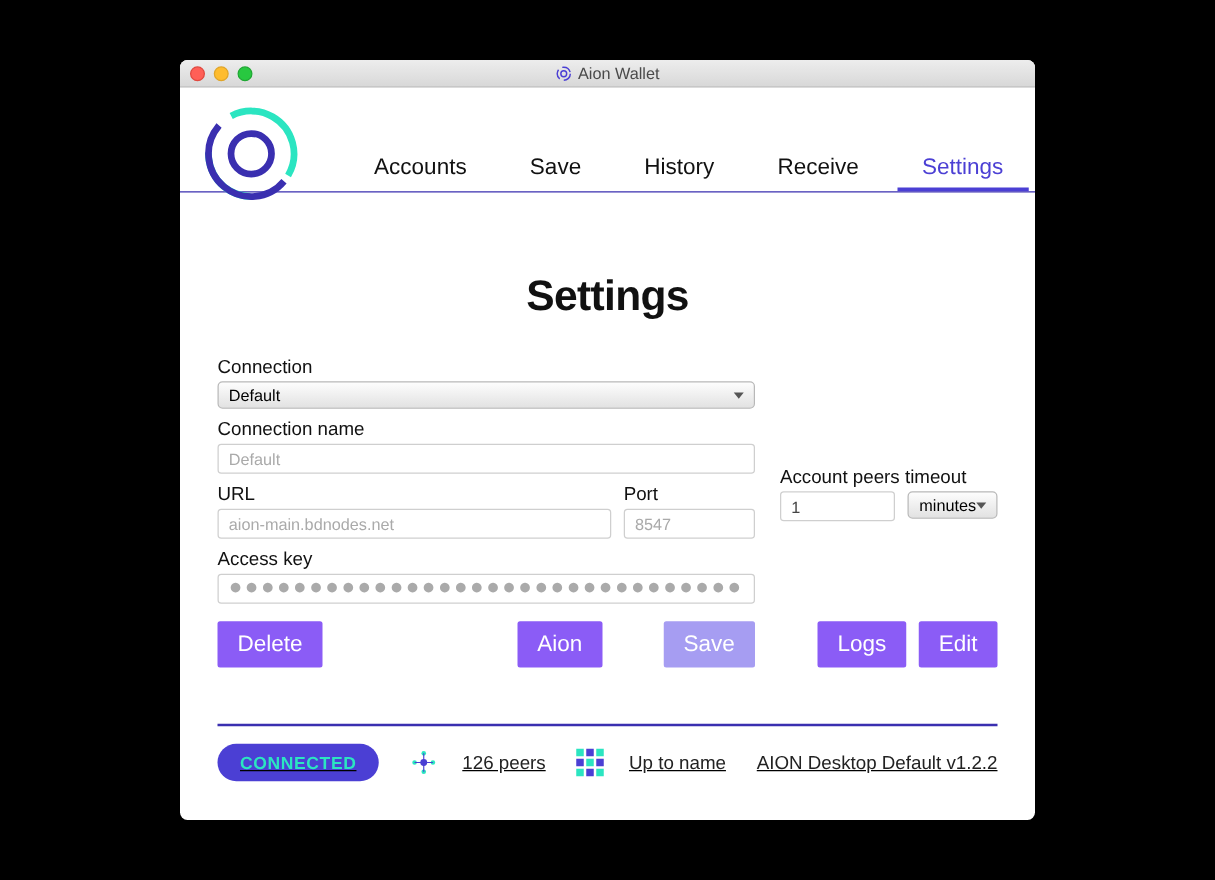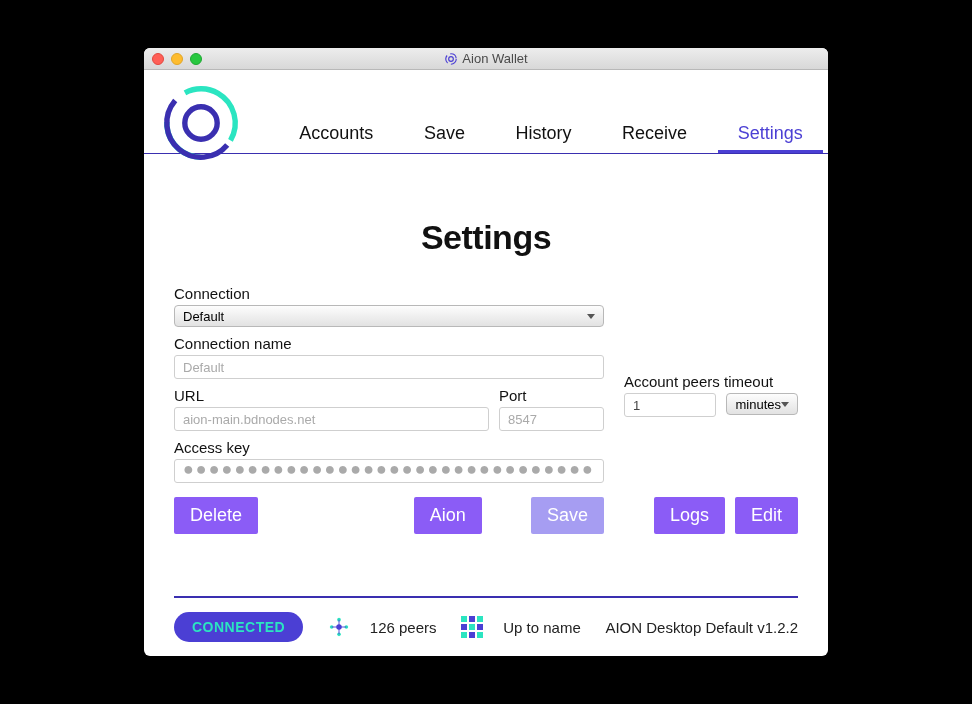--- a/index.html
+++ b/index.html
@@ -144,24 +144,25 @@
     padding:8px 16px;
     font-size:18px;
     cursor:pointer;
     border-radius: 2px;
   }
   .btn.disabled { background:#a69df2;margin-left:28px; }
   .right-btns { display:flex; gap:10px; justify-content:flex-end; margin-top:80px;}
   .footer {
     height: 60px;
     border-top: 2px solid #3a2fb0;
-    margin: 0 30px;
+    margin: 17px 30px;
     display:flex;
     align-items:center;
     justify-content:space-between;
+    text-decoration:underline;
   }
   .conn-badge {
     background:#4b3fd4;
     color:#2be5c1;
     font-weight:700;
     font-size:14px;
     padding:7px 18px;
     border-radius:18px;
     letter-spacing:0.5px;
   }

